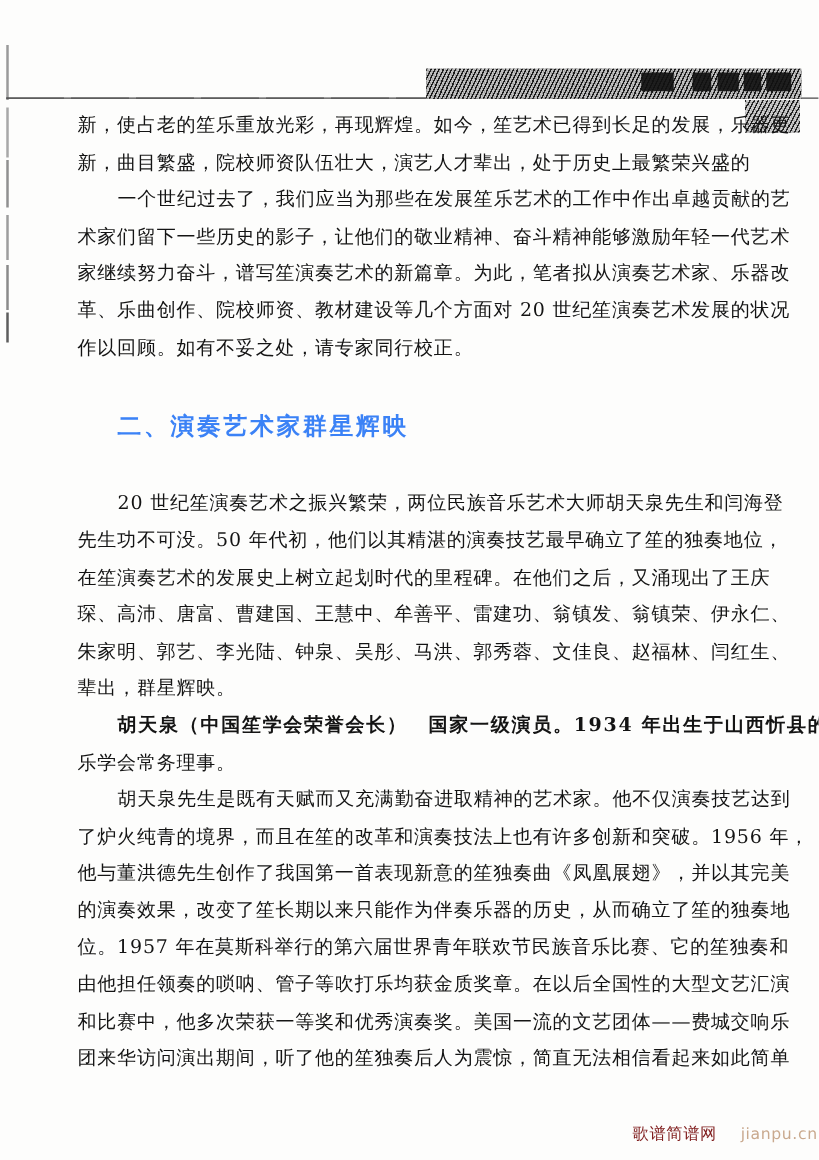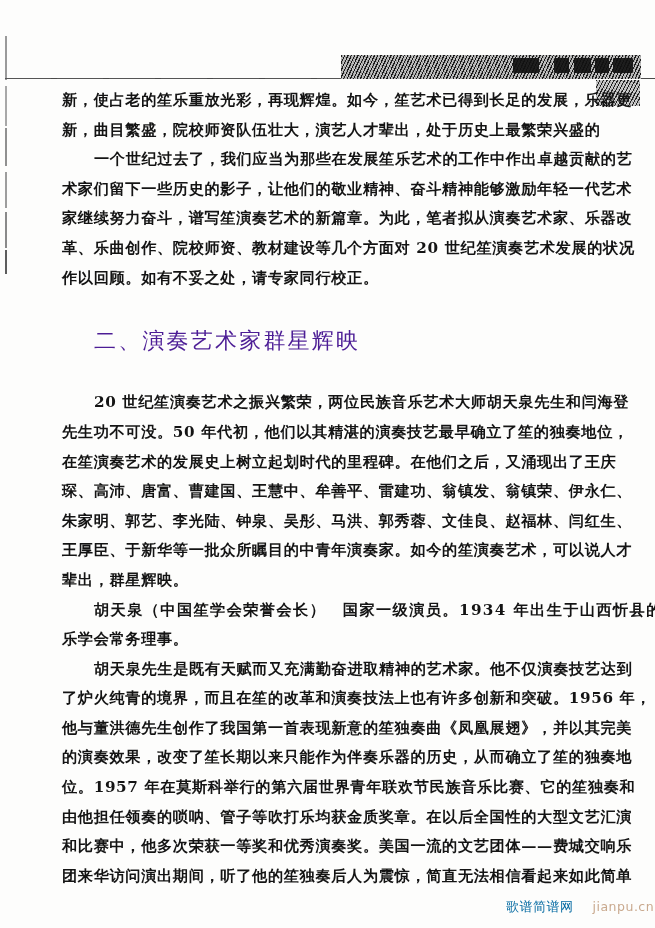--- a/index.html
+++ b/index.html
@@ -111,48 +111,48 @@
     top: 86px;
     width: 528px;
   }
   .line {
     height: 29.6px;
     line-height: 29.6px;
     font-size: 15.2px;
     color: #141414;
     letter-spacing: 0.65px;
     white-space: nowrap;
-    font-weight: 700;
+    font-weight: 400;
   }
   .line.indent { text-indent: 32px; }
   .line.blank  { height: 29.6px; }
 
   .section-head {
     height: 36px;
     line-height: 36px;
-    font-size: 22px;
-    font-weight: 400;
-    color: #4c1d95;
+    font-size: 19px;
+    font-weight: 700;
+    color: #3b82f6;
     letter-spacing: 2.2px;
     text-indent: 32px;
     white-space: nowrap;
   }
   .bold-lead { font-weight: 700; letter-spacing: 1.4px; }
 
   
   .watermark {
     position: absolute;
     left: 506px;
     top: 898px;
     white-space: nowrap;
     font-size: 13px;
     letter-spacing: 0.5px;
   }
   .watermark .wm-cn {
-    color: #0369a1;
+    color: #7f1d1d;
     font-family: "DejaVu Serif", "Liberation Serif", serif;
   }
   .watermark .wm-en {
     color: #c9a98e;
     font-family: "DejaVu Sans", "Liberation Sans", sans-serif;
     font-size: 12.5px;
     margin-left: 19px;
   }
 </style>
 </head>
@@ -197,21 +197,20 @@
     <div class="section-head">二、演奏艺术家群星辉映</div>
 
     <div class="line blank"></div>
 
     <div>
       <div class="line indent">20 世纪笙演奏艺术之振兴繁荣，两位民族音乐艺术大师胡天泉先生和闫海登</div>
       <div class="line">先生功不可没。50 年代初，他们以其精湛的演奏技艺最早确立了笙的独奏地位，</div>
       <div class="line">在笙演奏艺术的发展史上树立起划时代的里程碑。在他们之后，又涌现出了王庆</div>
       <div class="line">琛、高沛、唐富、曹建国、王慧中、牟善平、雷建功、翁镇发、翁镇荣、伊永仁、</div>
       <div class="line">朱家明、郭艺、李光陆、钟泉、吴彤、马洪、郭秀蓉、文佳良、赵福林、闫红生、</div>
-      <div class="line">王厚臣、于新华等一批众所瞩目的中青年演奏家。如今的笙演奏艺术，可以说人才</div>
       <div class="line">辈出，群星辉映。</div>
     </div>
 
     <div>
       <div class="line indent bold-lead">胡天泉（中国笙学会荣誉会长）　国家一级演员。1934 年出生于山西忻县的</div>
       <div class="line">乐学会常务理事。</div>
     </div>
 
     <div>
       <div class="line indent">胡天泉先生是既有天赋而又充满勤奋进取精神的艺术家。他不仅演奏技艺达到</div>

